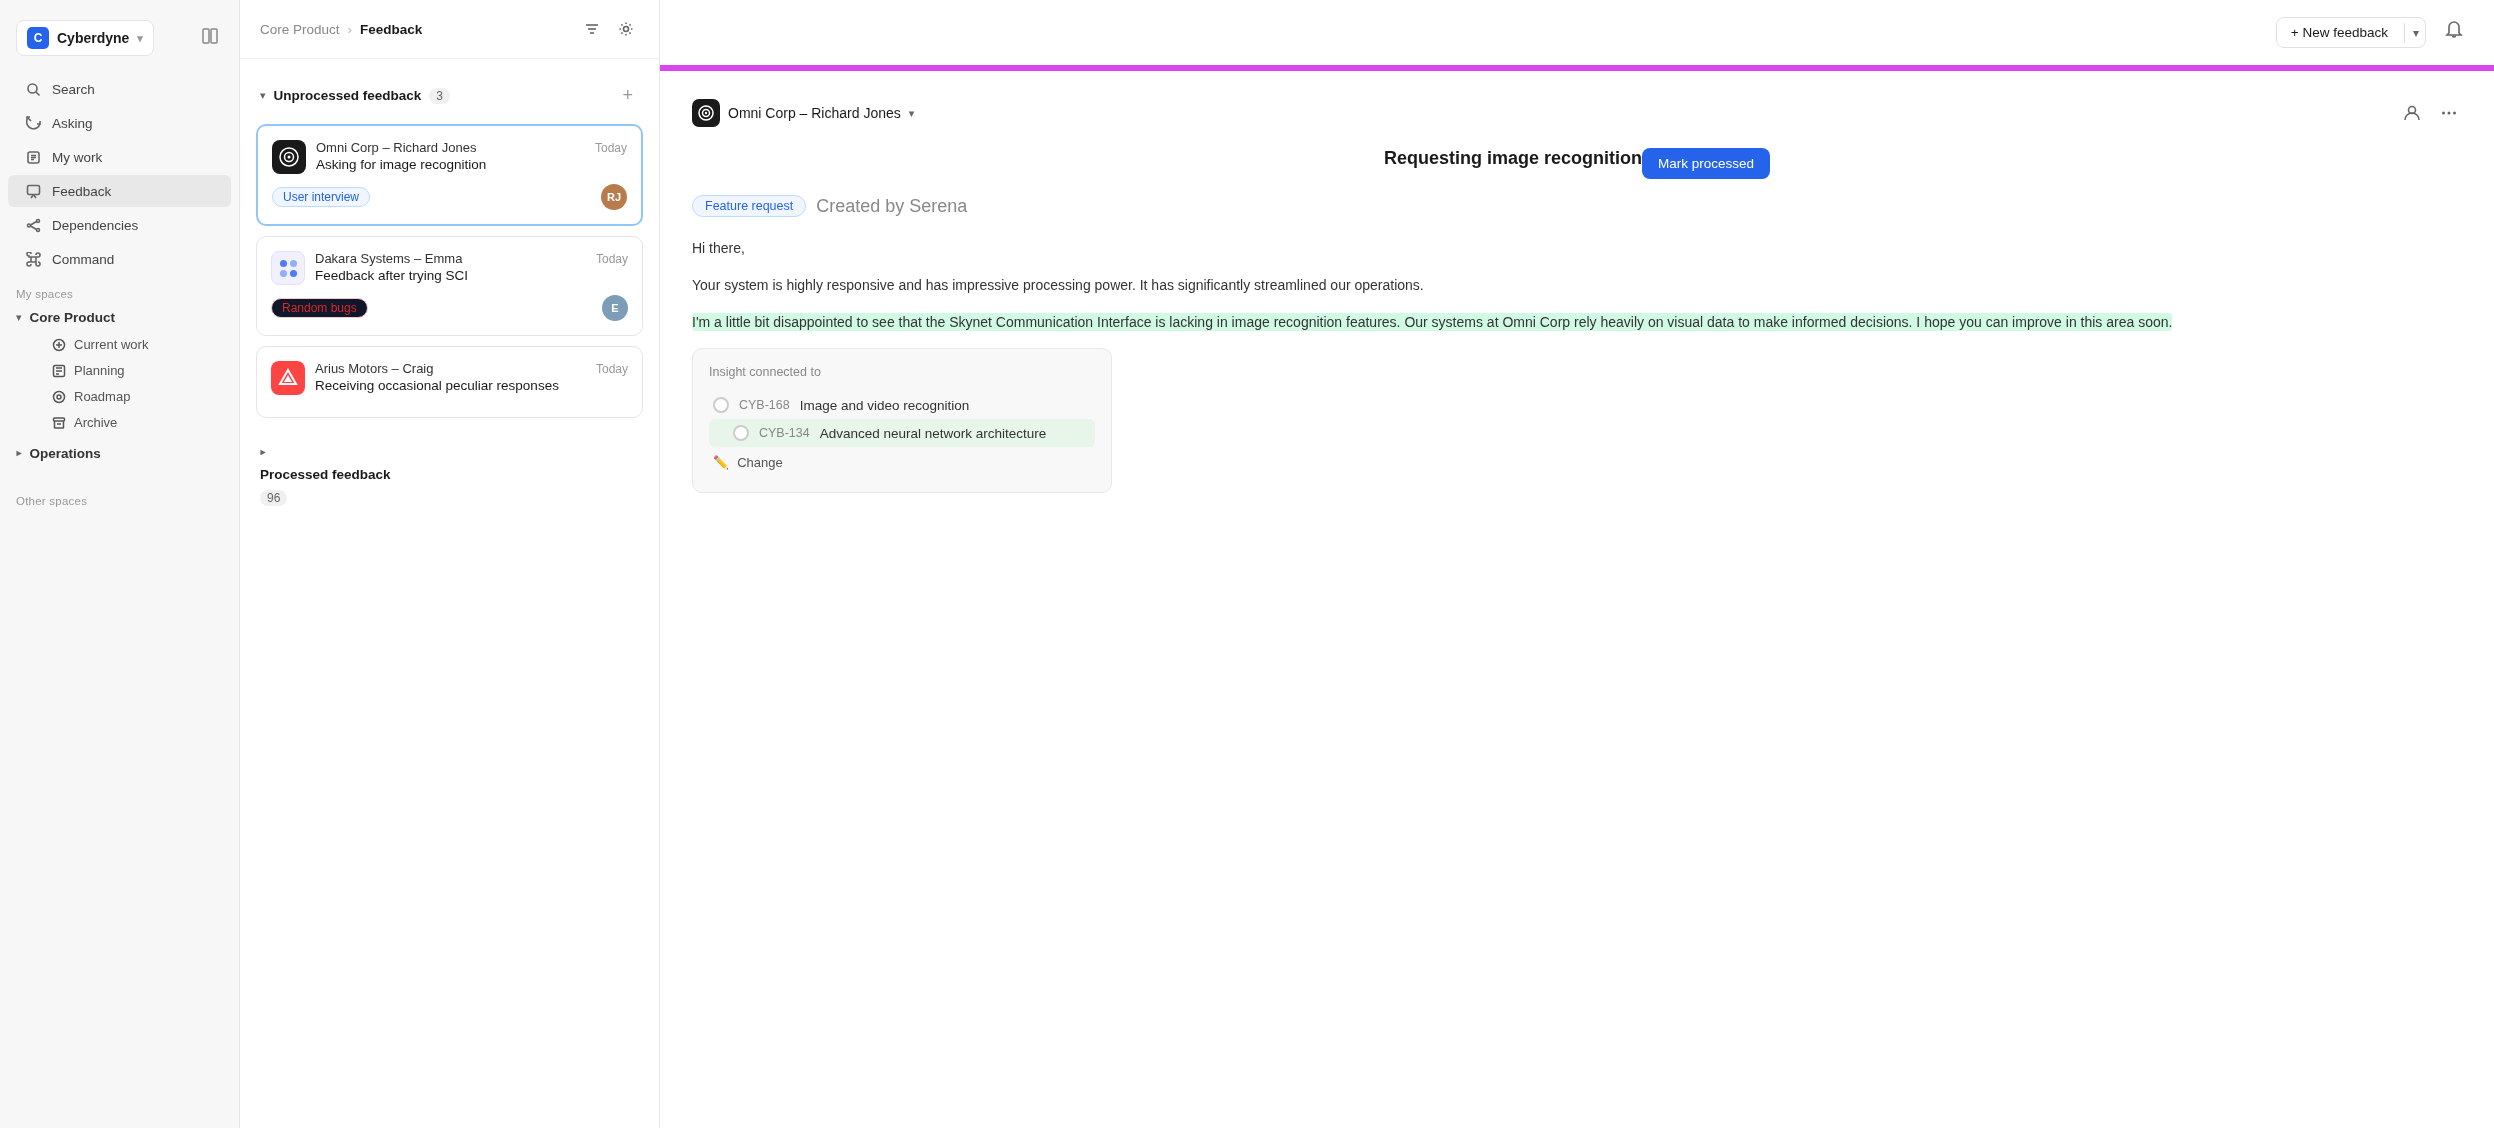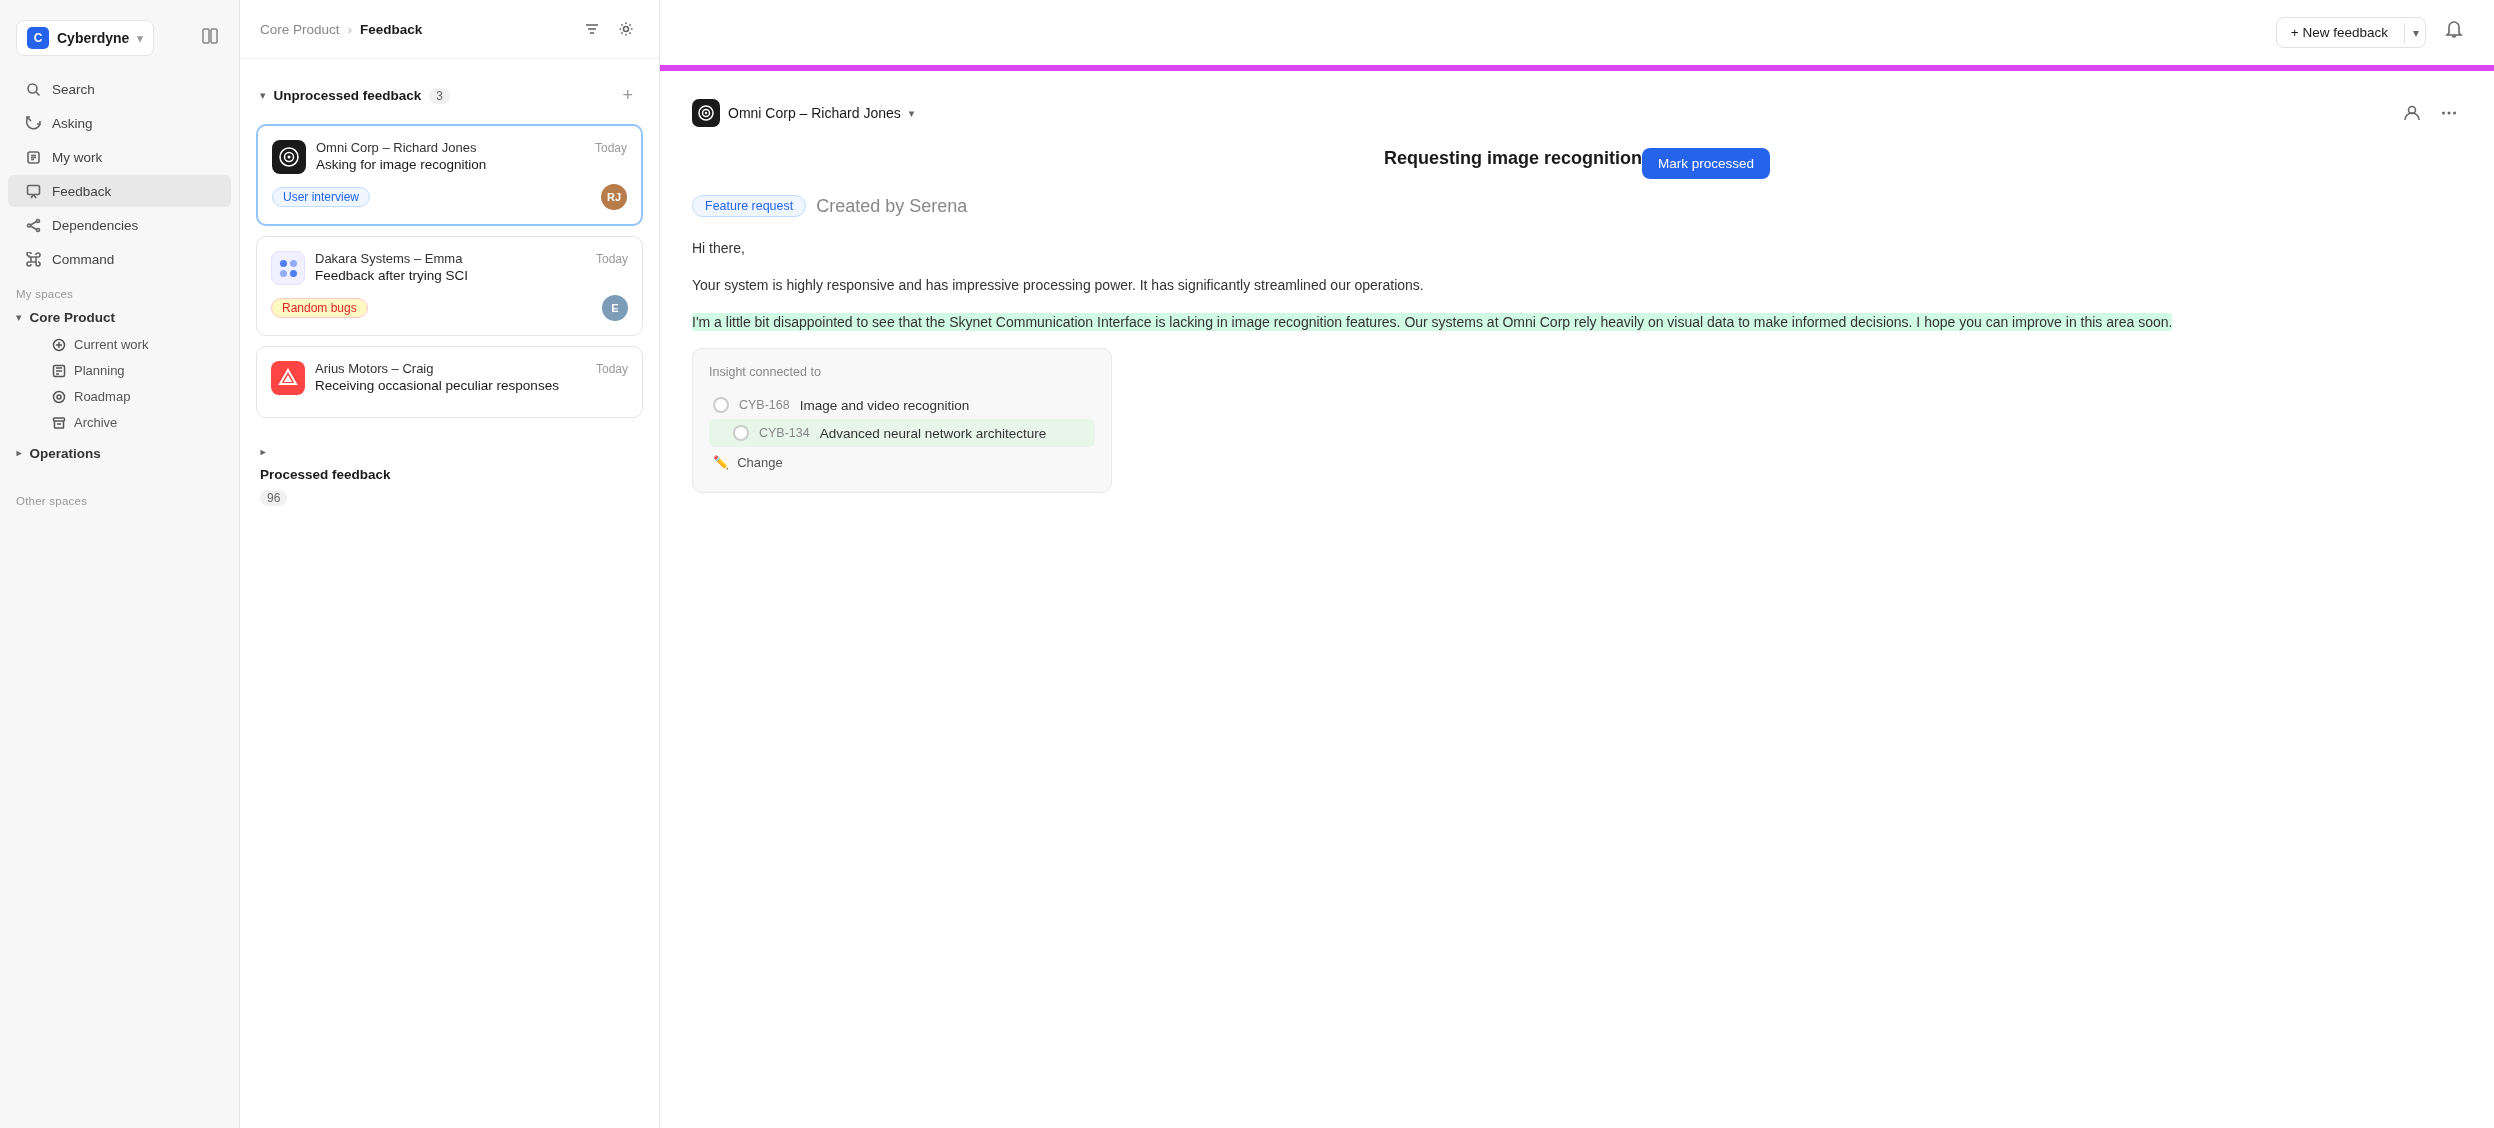--- a/index.html
+++ b/index.html
@@ -51,21 +51,21 @@
     .dot.light { background: #93aef8; }
     .card-logo-arius { width: 34px; height: 34px; border-radius: 8px; background: #ff4444; display: flex; align-items: center; justify-content: center; flex-shrink: 0; font-weight: 700; color: white; font-size: 15px; }
     .card-meta { flex: 1; min-width: 0; }
     .card-company { font-weight: 500; font-size: 13px; color: #333; }
     .card-date { font-size: 12px; color: #999; margin-left: auto; white-space: nowrap; }
     .card-company-row { display: flex; align-items: center; justify-content: space-between; }
     .card-title { font-size: 13.5px; color: #1a1a1a; margin-top: 2px; font-weight: 400; }
     .card-footer { display: flex; align-items: center; justify-content: space-between; margin-top: 10px; }
     .tag { display: inline-flex; align-items: center; padding: 2px 10px; border-radius: 20px; font-size: 12px; font-weight: 500; border: 1px solid; }
     .tag-blue { color: #2563eb; border-color: #bfdbfe; background: #eff6ff; }
-    .tag-red { color: #dc2626; border-color: #fecaca; background: #fef9c3; }
+    .tag-red { color: #dc2626; border-color: #fecaca; background: #0f172a; }
     .avatar { width: 26px; height: 26px; border-radius: 50%; background: #d4a574; display: flex; align-items: center; justify-content: center; font-size: 11px; color: white; font-weight: 600; overflow: hidden; }
 
     
     .processed-header { display: flex; align-items: flex-start; gap: 8px; padding: 8px 4px; cursor: pointer; flex-direction: column; }
 
     
     .main-panel { flex: 1; display: flex; flex-direction: column; background: #fff; }
     .main-header { display: flex; align-items: center; justify-content: space-between; padding: 14px 24px; border-bottom: 6px solid #d946ef; }
     .main-header-right { display: flex; align-items: center; gap: 12px; }
     .new-feedback-btn { display: flex; align-items: center; gap: 6px; background: #fff; border: 1px solid #e0e0e0; border-radius: 8px; padding: 7px 14px; cursor: pointer; font-size: 13.5px; font-weight: 500; color: #1a1a1a; }

